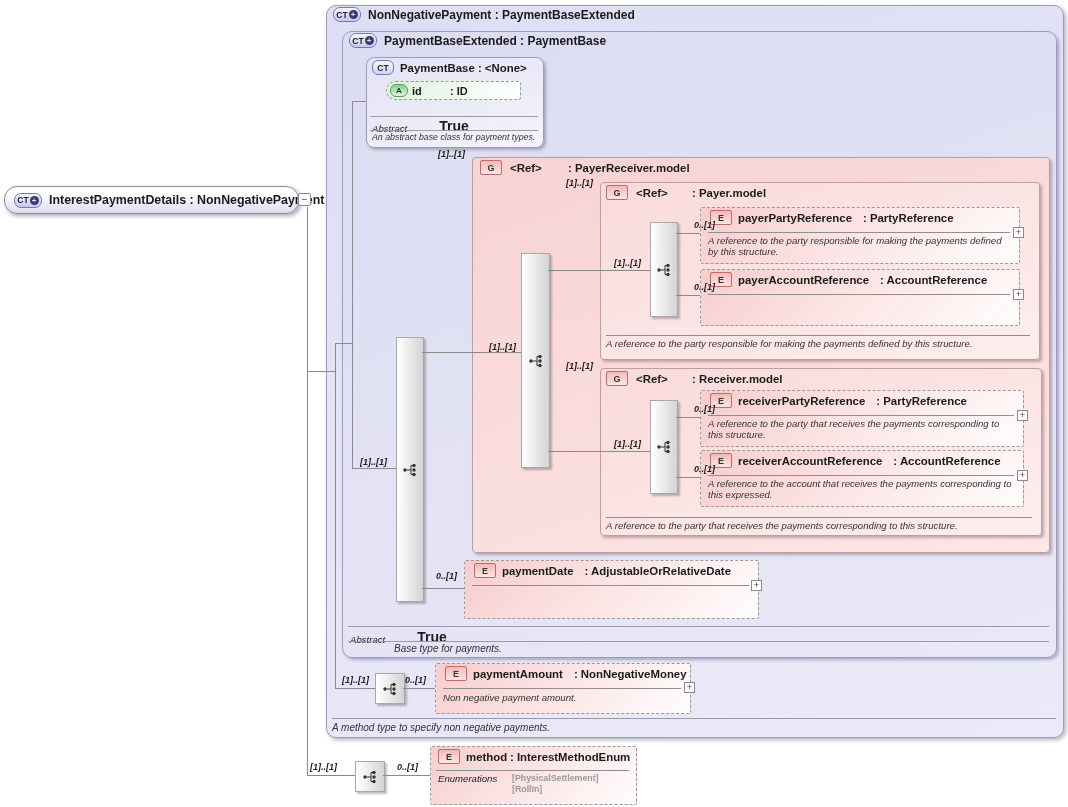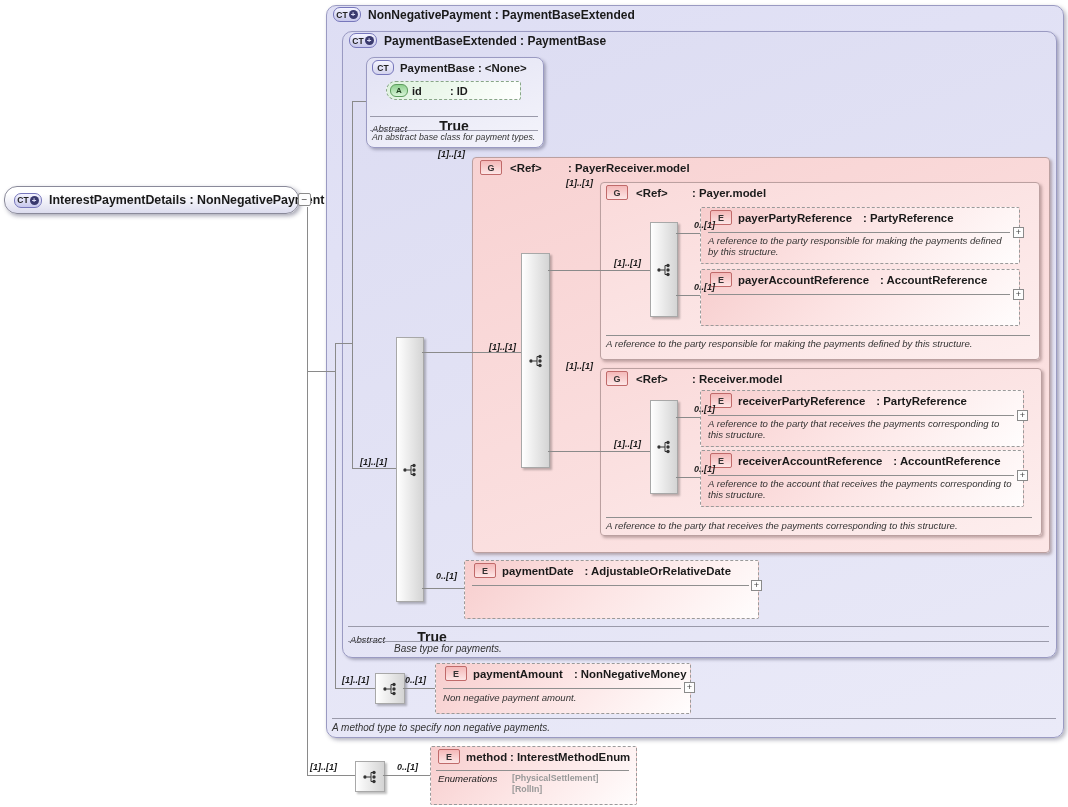--- a/index.html
+++ b/index.html
@@ -152,21 +152,21 @@
   <div class="abs divider" style="left:708px;top:415px;width:306px;"></div>
   <div class="abs desc" style="left:708px;top:418px;width:306px;">A reference to the party that receives the payments corresponding to this structure.</div>
 
   <div class="abs el" style="left:700px;top:450px;width:322px;height:55px;"></div>
   <div class="abs hdr-sm" style="left:710px;top:453px;gap:6px;">
     <span class="e-icon">E</span>
     <span>receiverAccountReference</span>
     <span class="typ">: AccountReference</span>
   </div>
   <div class="abs divider" style="left:708px;top:475px;width:306px;"></div>
-  <div class="abs desc" style="left:708px;top:478px;width:306px;">A reference to the account that receives the payments corresponding to this structure.</div>
+  <div class="abs desc" style="left:708px;top:478px;width:306px;">A reference to the account that receives the payments corresponding to this expressed.</div>
 
   <div class="abs el" style="left:464px;top:560px;width:293px;height:57px;"></div>
   <div class="abs hdr-sm" style="left:474px;top:563px;gap:6px;">
     <span class="e-icon">E</span>
     <span>paymentDate</span>
     <span class="typ">: AdjustableOrRelativeDate</span>
   </div>
   <div class="abs divider" style="left:472px;top:585px;width:277px;"></div>
 
   <div class="abs divider-soft" style="left:348px;top:626px;width:701px;"></div>

